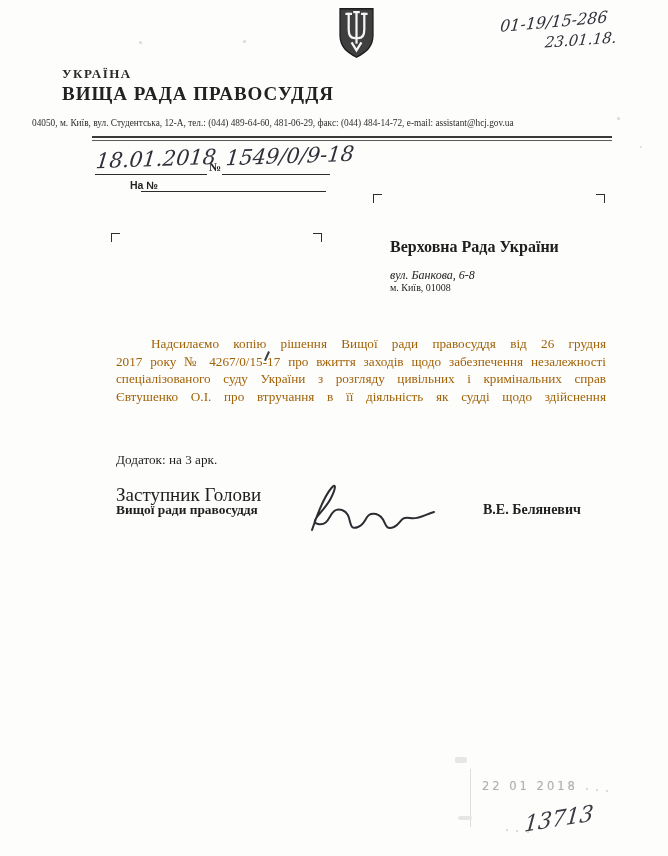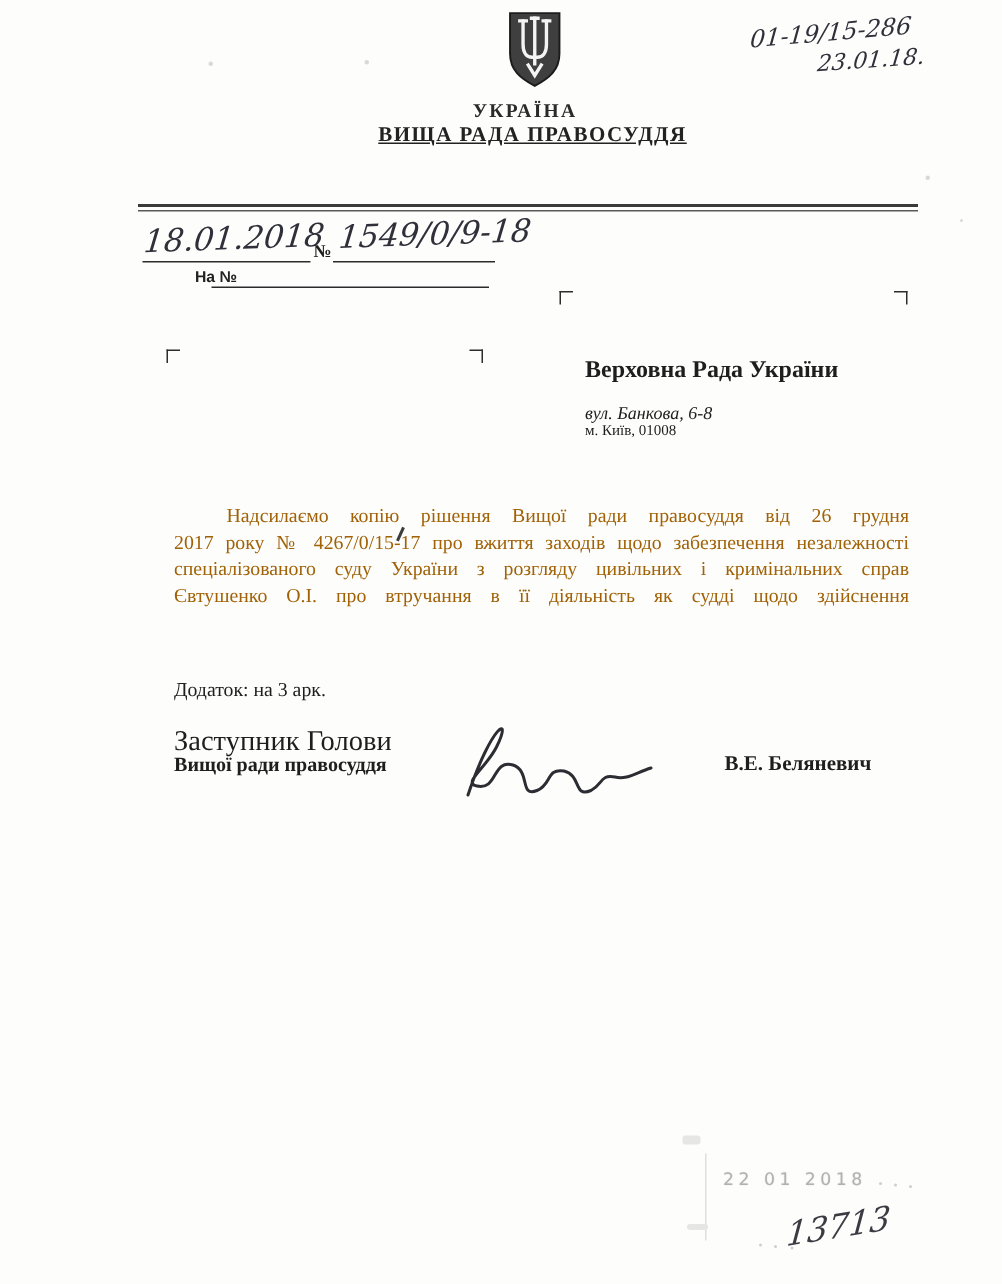--- a/index.html
+++ b/index.html
@@ -2,25 +2,25 @@
 <html><head>
 <meta charset="utf-8">
 <style>
   html,body { margin:0; padding:0; background:#ffffff; }
   .page {
     position:relative; width:668px; height:856px;
     background:#fdfdfc; overflow:hidden;
     font-family:"Liberation Serif", serif; color:#1e1e1e;
   }
   .abs { position:absolute; }
-  .center { text-align:center; }
+  .center { text-align:left; }
   .serif { font-family:"Liberation Serif", serif; }
 
   .country { left:40px; right:30px; top:66px; font-weight:bold; font-size:13px; letter-spacing:1.5px; color:#2a2a2a; }
-  .org     { left:40px; right:20px; top:83px; font-weight:bold; font-size:14px; letter-spacing:1px; color:#222;text-decoration:underline; }
+  .org     { left:40px; right:20px; top:83px; font-weight:bold; font-size:19px; letter-spacing:1px; color:#222; }
   .contacts{ left:20px; right:20px; top:118px; font-size:9.3px; color:#2c2c2c; }
 
   .rule { left:92px; top:136px; width:520px; height:2px;
           border-top:2.2px solid #3a3a3a; border-bottom:1px solid #5a5a5a; }
 
   .hand { font-family:"DejaVu Serif", serif; font-style:italic; color:#30303a; }
   .hw-date   { left:96px;  top:147px; font-size:21px; transform:rotate(-2deg) skewX(-8deg); }
   .hw-number { left:226px; top:144px; font-size:21px; transform:rotate(-2deg) skewX(-8deg); }
   .no-sign   { left:209px; top:160px; font-size:12px; font-weight:bold; }
   .uline { height:0; border-bottom:1.2px solid #2b2b2b; }
@@ -76,20 +76,21 @@
         <path d="M31,8 V26 C31,33 28,36 24,36"></path>
         <path d="M22,6 V41"></path>
         <path d="M10.5,8 H15.5 M28.5,8 H33.5 M19.5,6 H24.5"></path>
         <path d="M17,42 L22,50 L27,42"></path>
       </g>
     </svg>
   </div>
 
   <div class="abs center country" style="padding-left:22px;">УКРАЇНА</div>
   <div class="abs center org" style="padding-left:22px;">ВИЩА РАДА ПРАВОСУДДЯ</div>
+  <div class="abs center contacts" style="padding-left:12px;">04050, м. Київ, вул. Студентська, 12-А, тел.: (044) 489-64-60, 481-06-29, факс: (044) 484-14-72, e-mail: assistant@hcj.gov.ua</div>
   <div class="abs rule"></div>
 
   <div class="abs hand hw-date">18.01.2018</div>
   <div class="abs no-sign serif">№</div>
   <div class="abs hand hw-number">1549/0/9-18</div>
   <div class="abs uline ul1"></div>
   <div class="abs uline ul2"></div>
   <div class="abs na-no">На №</div>
   <div class="abs uline ul3"></div>
 

